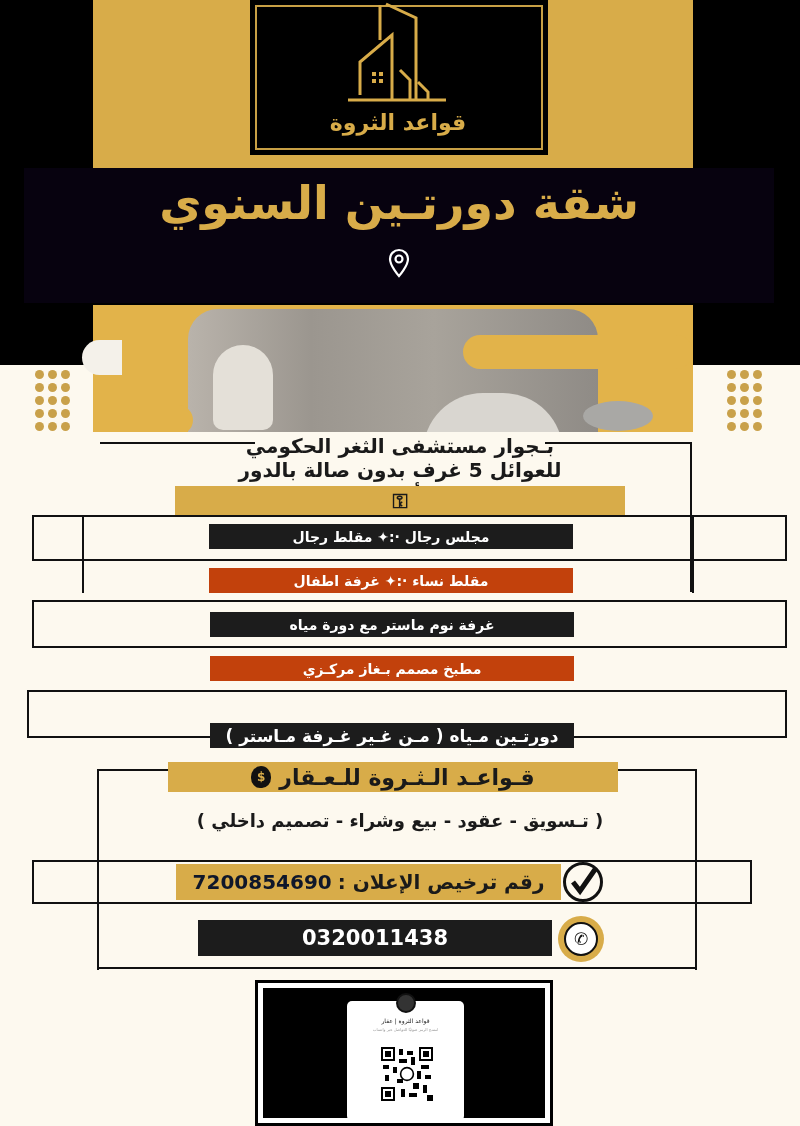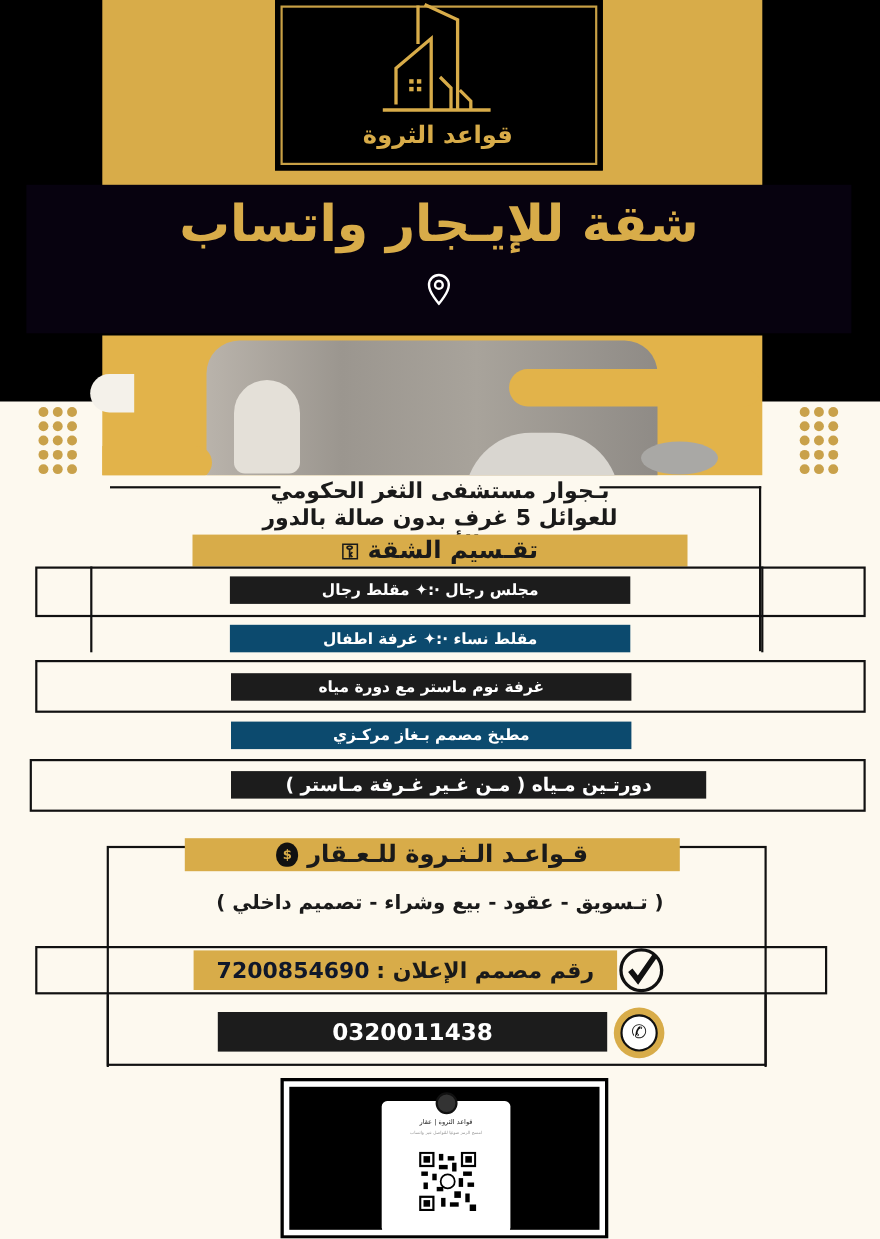--- a/index.html
+++ b/index.html
@@ -14,21 +14,21 @@
   .title { left: 24px; top: 176px; width: 750px; text-align: center; color: #d8ac49; font-weight: bold; font-size: 46px; }
   .location { left: 24px; top: 248px; width: 750px; display: flex; justify-content: center; align-items: center; gap: 8px; color: #fff; font-weight: bold; font-size: 26px; }
   .photo-band { left: 93px; top: 305px; width: 600px; height: 127px; background: #e2b34a; overflow: hidden; }
   .photo { left: 0; top: 0; width: 600px; height: 127px; background: linear-gradient(90deg,#b9b3ab 0%,#9b968f 30%,#a8a39b 60%,#8f8b86 100%); border-radius: 0; }
   .pill { background: #e2b34a; border-radius: 40px; }
   .dots { width: 34px; display: grid; grid-template-columns: repeat(3, 9px); gap: 4px; }
   .dot { width: 9px; height: 9px; border-radius: 50%; background: #c9a14a; }
   .outline { border: 2px solid #111; background: transparent; }
   .bar { display: flex; align-items: center; justify-content: center; font-weight: bold; font-size: 14px; }
   .bar.dark { background: #1c1c1c; color: #fff; }
-  .bar.gold { background: #0c4a6e; color: #fff; }
+  .bar.gold { background: #c2410c; color: #fff; }
   .bar.goldk { background: #d8ac49; color: #1a1a1a; }
   .text-dark { color: #1a1a1a; font-weight: bold; text-align: center; }
   .icon-circle { border-radius: 50%; display: flex; align-items: center; justify-content: center; }
   .qr-frame { left: 255px; top: 980px; width: 298px; height: 146px; border: 3px solid #000; background: #fff; padding: 5px; }
   .qr-inner { width: 100%; height: 100%; background: #000; position: relative; }
   .qr-card { position: absolute; left: 84px; top: 13px; width: 117px; height: 120px; background: #fff; border-radius: 5px; }
   .qr-avatar { position: absolute; left: 49px; top: -8px; width: 20px; height: 20px; border-radius: 50%; background: #333; border: 2px solid #111; }
   .qr-name { position: absolute; top: 16px; width: 100%; text-align: center; font-size: 6px; color: #222; }
   .qr-sub { position: absolute; top: 26px; width: 100%; text-align: center; font-size: 4px; color: #999; }
   .qr-code { position: absolute; left: 34px; top: 46px; width: 52px; height: 54px; }
@@ -52,21 +52,21 @@
   <g fill="#d8ac49">
     <rect x="54" y="72" width="4" height="4"></rect>
       <rect x="61" y="72" width="4" height="4"></rect>
     <rect x="54" y="79" width="4" height="4"></rect>
       <rect x="61" y="79" width="4" height="4"></rect>
   </g>
   <text x="80" y="130" text-anchor="middle" fill="#d8ac49" font-size="22" font-weight="bold" font-family="DejaVu Sans, sans-serif">قواعد الثروة</text>
 </svg>
 
 <div class="abs title-band"></div>
-<div class="abs title">شقة للإيـجار واتساب</div>
+<div class="abs title">شقة دورتـين السنوي</div>
 <div class="abs location">
   <svg width="24" height="30" viewBox="0 0 24 30">
     <path d="M12 2a9 9 0 0 0-9 9c0 7 9 17 9 17s9-10 9-17a9 9 0 0 0-9-9z" fill="none" stroke="#fff" stroke-width="2.2"></path>
     <circle cx="12" cy="11" r="3.5" fill="none" stroke="#fff" stroke-width="2.2"></circle>
   </svg>
 </div>
 
 <div class="abs photo-band">
   <div class="abs photo" style="left:95px; width:410px; top:4px; height:123px; border-radius:30px 30px 0 0;"></div>
   <div class="abs pill" style="left:-20px; top:100px; width:120px; height:30px;"></div>
@@ -111,46 +111,45 @@
     <span class="dot"></span>
     <span class="dot"></span>
 </div>
 
 <div class="abs" style="left:100px; top:442px; width:592px; height:150px; border-top:2px solid #111; border-right:2px solid #111;"></div>
 <div class="abs" style="left:255px; top:434px; width:290px; height:20px; background:#fdf9ef;"></div>
 <div class="abs text-dark" style="left:240px; top:434px; width:320px; font-size:20px;">بـجوار مستشفى الثغر الحكومي</div>
 <div class="abs text-dark" style="left:230px; top:458px; width:340px; font-size:20px;">للعوائل 5 غرف بدون صالة بالدور الأرضي</div>
 
 <div class="abs bar goldk" style="left:175px; top:486px; width:450px; height:29px; font-size:22px; gap:8px;">
-  <span>تقـسيم الشقة</span>
   <span style="font-size:20px;">⚿</span>
 </div>
 
 <div class="abs outline" style="left:32px; top:515px; width:755px; height:46px;"></div>
 <div class="abs" style="left:82px; top:515px; width:612px; height:78px; border-left:2px solid #111; border-right:2px solid #111;"></div>
 <div class="abs outline" style="left:32px; top:600px; width:755px; height:48px;"></div>
 <div class="abs outline" style="left:27px; top:690px; width:760px; height:48px;"></div>
 
 <div class="abs bar dark" style="left:209px; top:524px; width:364px; height:25px;">مجلس رجال  ·:✦  مقلط رجال</div>
 <div class="abs bar gold" style="left:209px; top:568px; width:364px; height:25px;">مقلط نساء   ·:✦   غرفة اطفال</div>
 <div class="abs bar dark" style="left:210px; top:612px; width:364px; height:25px;">غرفة نوم ماستر مع دورة مياه</div>
 <div class="abs bar gold" style="left:210px; top:656px; width:364px; height:25px;">مطبخ مصمم بـغاز مركـزي</div>
-<div class="abs bar dark" style="left:210px; top:701px; width:432px; height:25px; font-size:17px;">دورتـين مـياه ( مـن غـير غـرفة مـاستر )</div>
+<div class="abs bar dark" style="left:210px; top:723px; width:364px; height:25px; font-size:17px;">دورتـين مـياه ( مـن غـير غـرفة مـاستر )</div>
 
 <div class="abs" style="left:97px; top:769px; width:600px; height:200px; border:2px solid #111;"></div>
 <div class="abs bar goldk" style="left:168px; top:762px; width:450px; height:30px; font-size:22px; gap:8px;">
   <span>قـواعـد الـثـروة للـعـقار</span>
   <span style="display:inline-flex;width:20px;height:22px;background:#111;border-radius:50% 50% 45% 45%;color:#d8ac49;font-size:12px;align-items:center;justify-content:center;">$</span>
 </div>
 <div class="abs text-dark" style="left:150px; top:810px; width:500px; font-size:18px;">( تـسويق - عقود - بيع وشراء - تصميم داخلي )</div>
 
 <div class="abs outline" style="left:32px; top:860px; width:720px; height:44px; background:#fdf9ef;"></div>
 <div class="abs" style="left:97px; top:860px; width:600px; height:110px; border-left:2px solid #111; border-right:2px solid #111;"></div>
 <div class="abs bar goldk" style="left:176px; top:864px; width:385px; height:36px; font-size:20px; gap:6px;">
-  <span>رقم مصمم الإعلان :</span>
+  <span>رقم ترخيص الإعلان :</span>
   <span style="color:#0f172a;">7200854690</span>
 </div>
 <div class="abs icon-circle" style="left:563px; top:862px; width:40px; height:40px; border:3px solid #111;">
   <svg width="32" height="32" viewBox="0 0 32 32">
       <path d="M6 16 L13 25 L29 2" fill="none" stroke="#111" stroke-width="5"></path>
     </svg>
 </div>
 
 <div class="abs bar dark" style="left:198px; top:920px; width:354px; height:36px; font-size:21px; gap:8px;">
   <span>0320011438</span>

